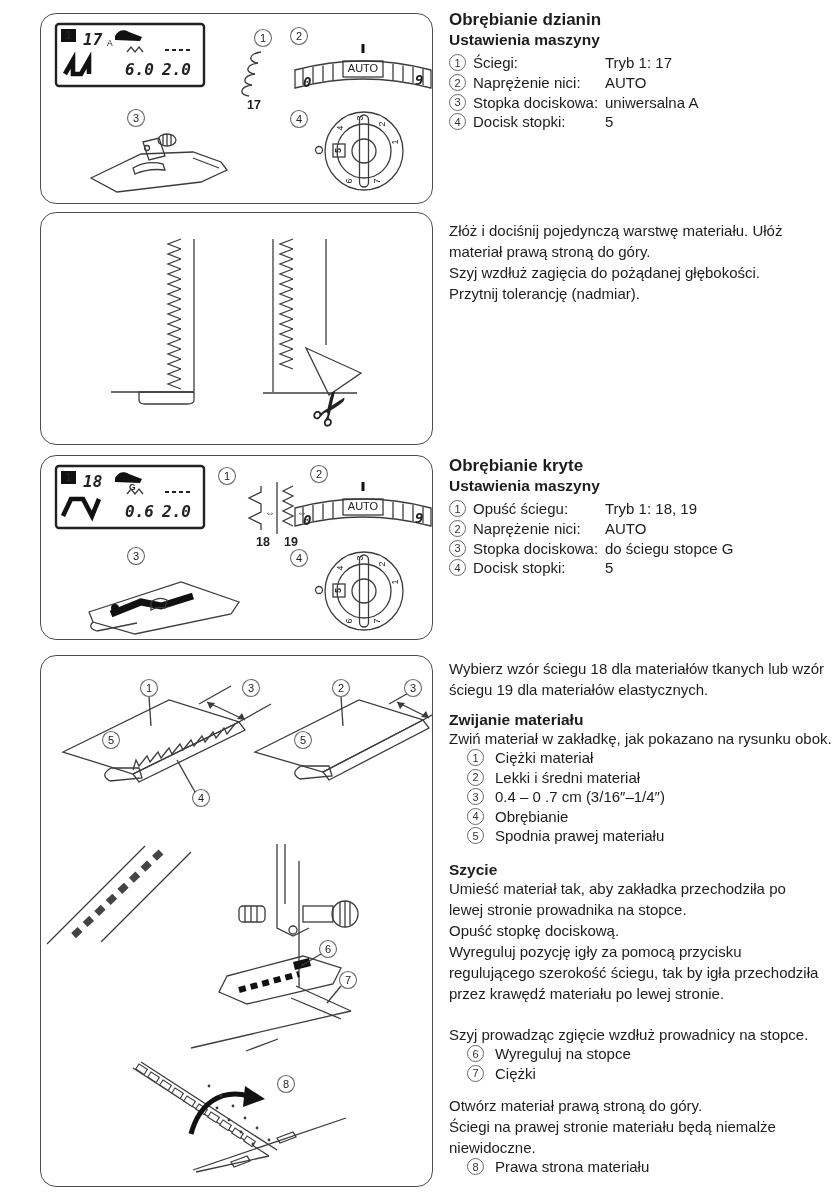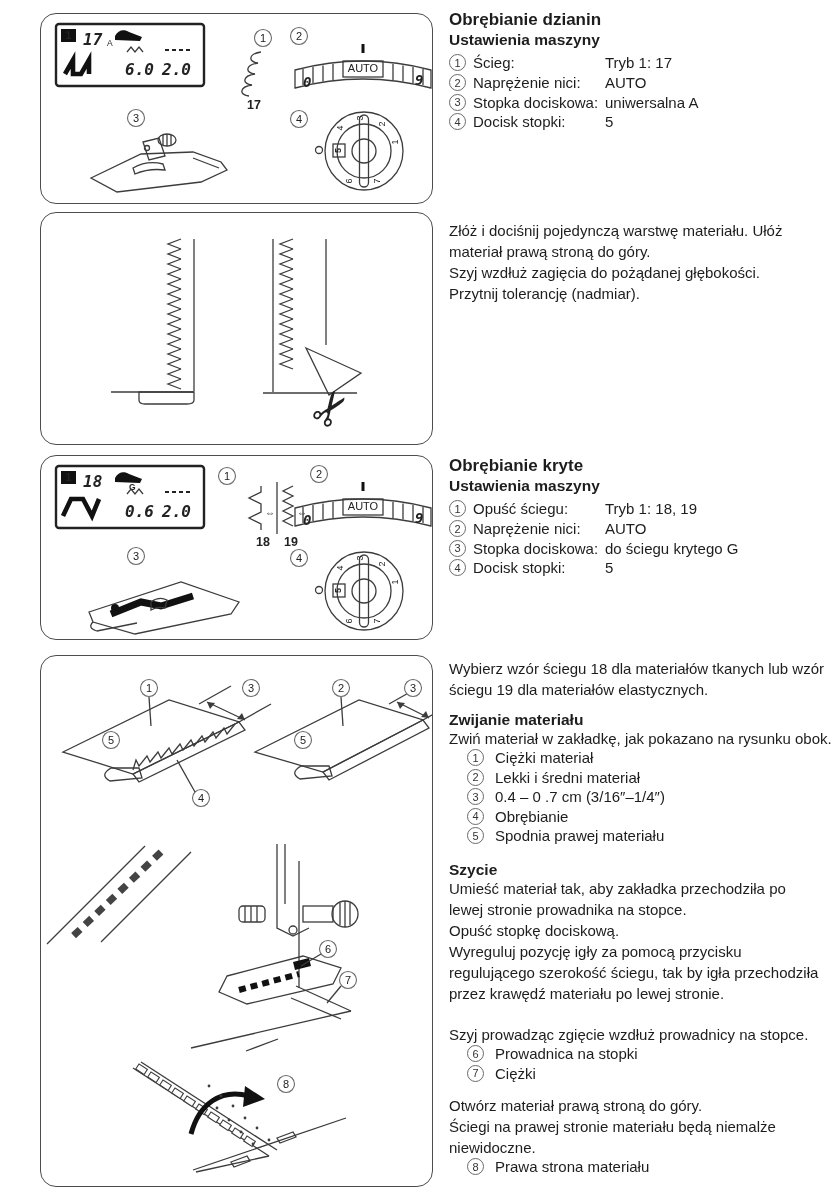--- a/index.html
+++ b/index.html
@@ -382,21 +382,21 @@
 </div>
 
 <div class="rcol">
 
   <div class="blk" style="top:10px">
     <div class="title">Obrębianie dzianin</div>
     <div class="subtitle">Ustawienia maszyny</div>
     <div class="rows">
       <div class="srow">
         <span class="co">1</span>
-        <span>Ścieg:</span>
+        <span>Ściegi:</span>
         <span class="val">Tryb 1: 17</span>
       </div>
       <div class="srow">
         <span class="co">2</span>
         <span>Naprężenie nici:</span>
         <span class="val">AUTO</span>
       </div>
       <div class="srow">
         <span class="co">3</span>
         <span>Stopka dociskowa:</span>
@@ -425,21 +425,21 @@
         <span class="val">Tryb 1: 18, 19</span>
       </div>
       <div class="srow">
         <span class="co">2</span>
         <span>Naprężenie nici:</span>
         <span class="val">AUTO</span>
       </div>
       <div class="srow">
         <span class="co">3</span>
         <span>Stopka dociskowa:</span>
-        <span class="val">do ściegu krytego G</span>
+        <span class="val">do ściegu stopce G</span>
       </div>
       <div class="srow">
         <span class="co">4</span>
         <span>Docisk stopki:</span>
         <span class="val">5</span>
       </div>
     </div>
   </div>
 
   <div class="blk para" style="top:658px">Wybierz wzór ściegu 18 dla materiałów tkanych lub wzór
@@ -476,21 +476,21 @@
 lewej stronie prowadnika na stopce.
 Opuść stopkę dociskową.
 Wyreguluj pozycję igły za pomocą przycisku
 regulującego szerokość ściegu, tak by igła przechodziła
 przez krawędź materiału po lewej stronie.</div>
 
   <div class="blk para nowrap" style="top:1024px">Szyj prowadząc zgięcie wzdłuż prowadnicy na stopce.</div>
   <div class="blk" style="top:1044px">
     <div class="li">
       <span class="co">6</span>
-      <span>Prowadnica na stopki</span>
+      <span>Wyreguluj na stopce</span>
     </div>
     <div class="li">
       <span class="co">7</span>
       <span>Ciężki</span>
     </div>
   </div>
 
   <div class="blk para" style="top:1095px">Otwórz materiał prawą stroną do góry.
 Ściegi na prawej stronie materiału będą niemalże
 niewidoczne.</div>

